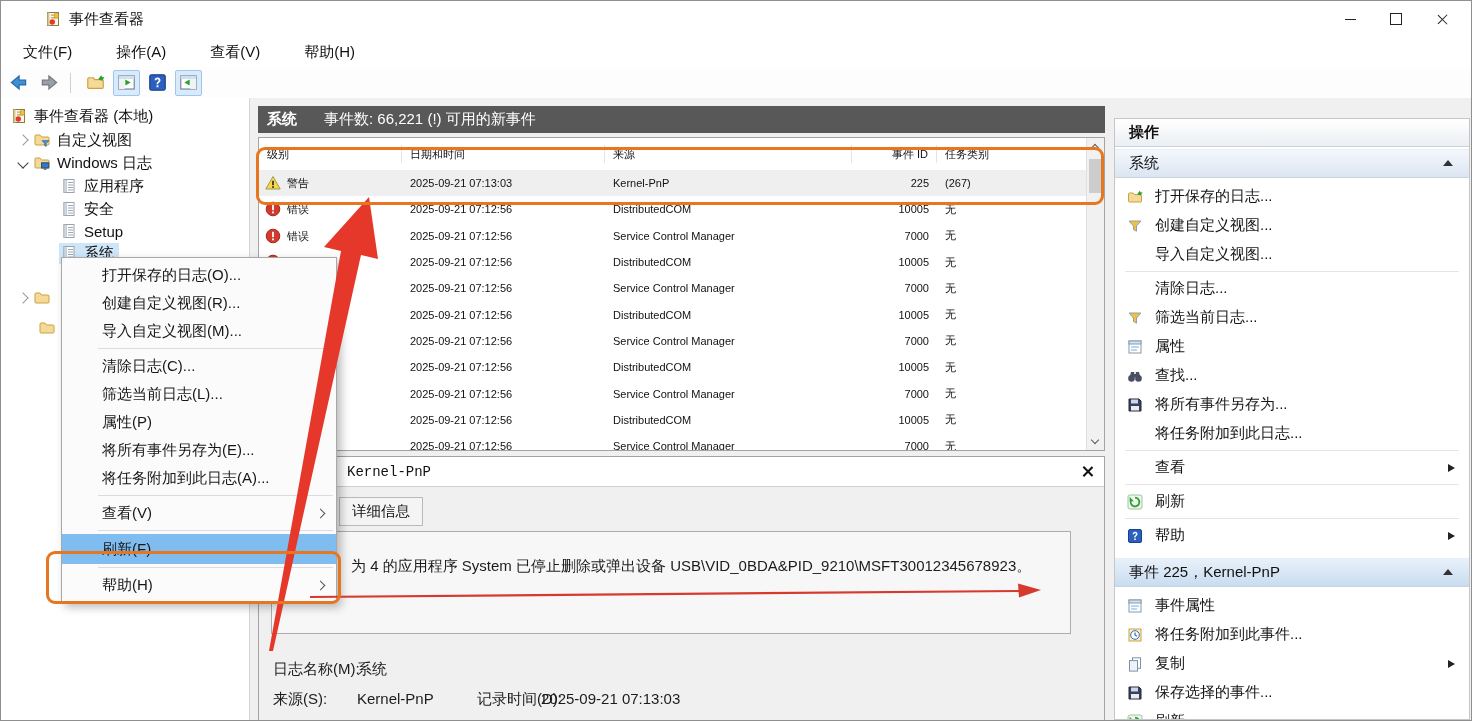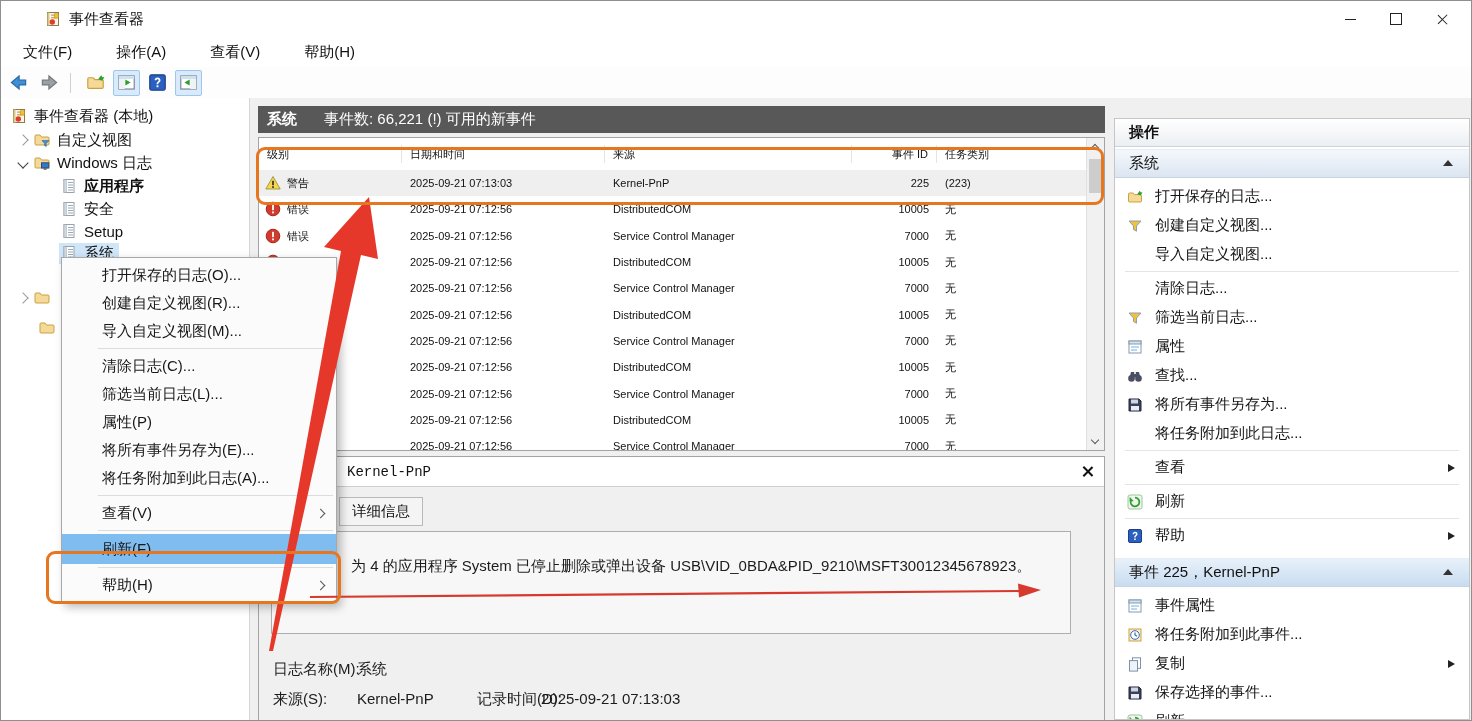--- a/index.html
+++ b/index.html
@@ -290,21 +290,21 @@
         </svg>
       <span>自定义视图</span>
     </div>
     <div class="ti" style="left:18px;top:54px;">
       <span class="chev down"></span>
       <svg class="ic16">
           <use href="#i-folder-comp"></use>
         </svg>
       <span>Windows 日志</span>
     </div>
-    <div class="ti" style="left:60px;top:77px;font-weight:bold;">
+    <div class="ti" style="left:60px;top:77px;">
       <svg class="ic16">
           <use href="#i-log"></use>
         </svg>
       <span>应用程序</span>
     </div>
     <div class="ti" style="left:60px;top:100px;">
       <svg class="ic16">
           <use href="#i-log"></use>
         </svg>
       <span>安全</span>
@@ -353,21 +353,21 @@
     <div class="tr sel">
       <div class="td lvl w-level">
           <svg class="ic16">
             <use href="#i-warn"></use>
           </svg>
           <span>警告</span>
         </div>
       <div class="td w-dt">2025-09-21 07:13:03</div>
       <div class="td w-src">Kernel-PnP</div>
       <div class="td id w-id">225</div>
-      <div class="td w-cat">(223)</div>
+      <div class="td w-cat">(267)</div>
     </div>
     <div class="tr">
       <div class="td lvl w-level">
           <svg class="ic16">
             <use href="#i-err"></use>
           </svg>
           <span>错误</span>
         </div>
       <div class="td w-dt">2025-09-21 07:12:56</div>
       <div class="td w-src">DistributedCOM</div>

